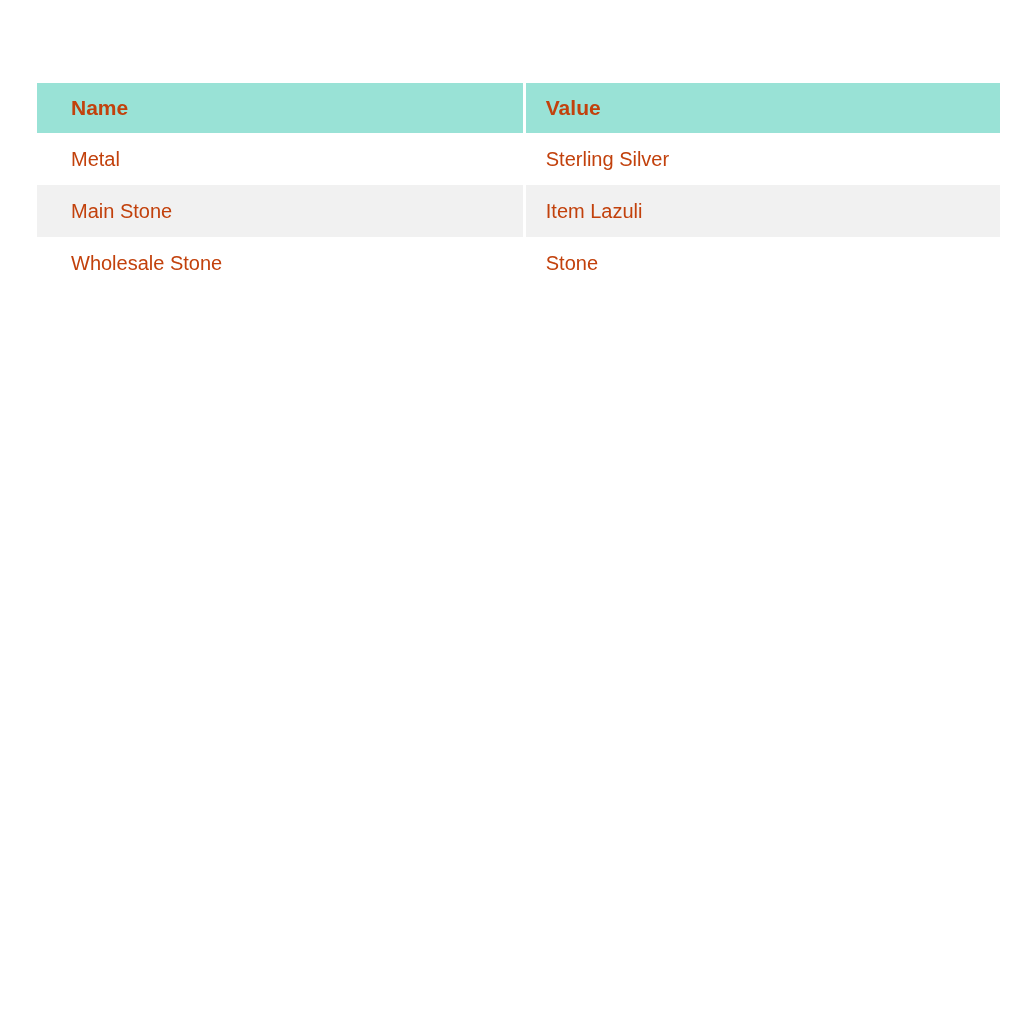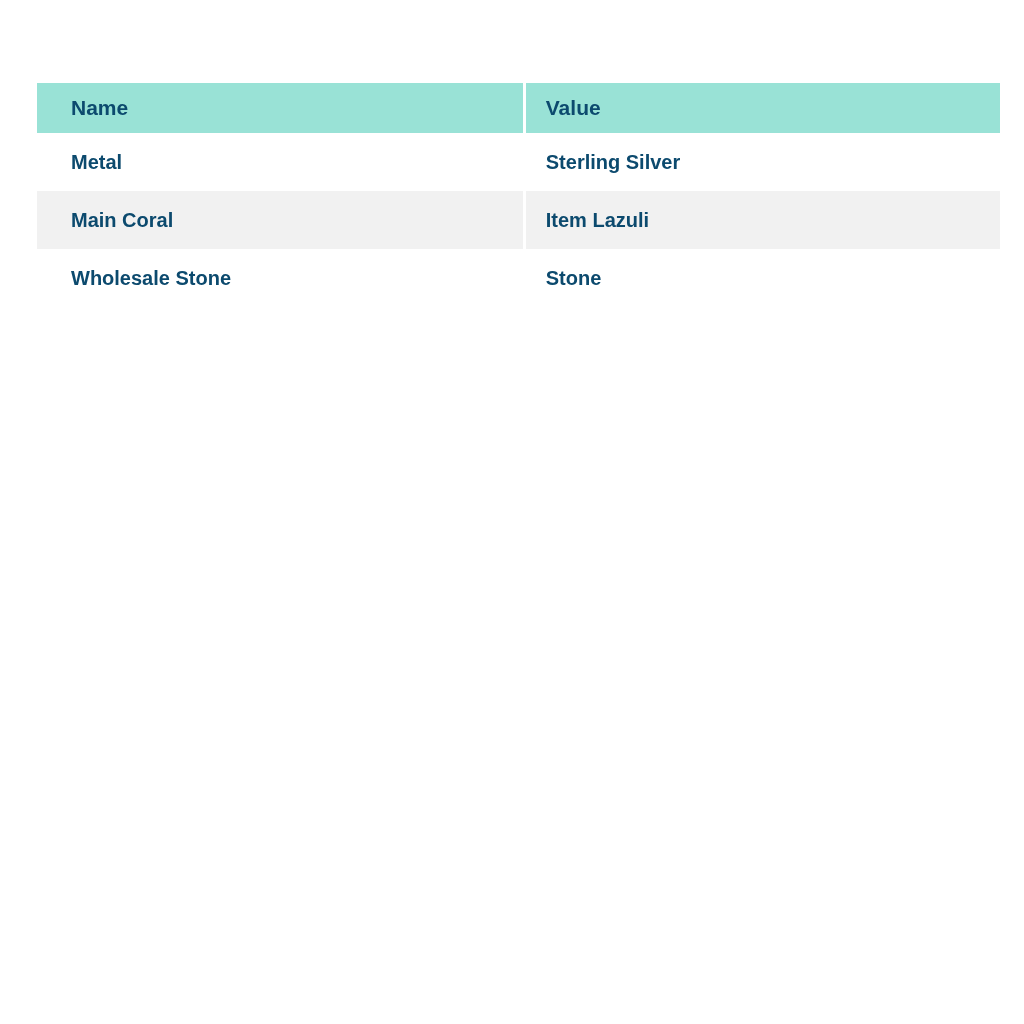--- a/index.html
+++ b/index.html
@@ -20,35 +20,35 @@
     width: 100%;
     border-collapse: collapse;
     table-layout: fixed;
   }
   table.attr-table col.col-name  { width: 50.6%; }
   table.attr-table col.col-value { width: 49.4%; }
   table.attr-table th, table.attr-table td {
     padding: 0;
     margin: 0;
     font-size: 20px;
-    color: #0c4a6e;
+    color: #c2410c;
     text-align: left;
     vertical-align: middle;
     white-space: nowrap;
     overflow: hidden;
   }
   table.attr-table thead th {
     height: 50px;
     background: #99e2d6;
     font-weight: bold;
     font-size: 21px;
   }
   table.attr-table tbody td {
-    height: 58px;
-    font-weight: bold;
+    height: 52px;
+    font-weight: normal;
   }
   table.attr-table th:first-child,
   table.attr-table td:first-child {
     padding-left: 34px;
     border-right: 3px solid #ffffff;
   }
   table.attr-table th:last-child,
   table.attr-table td:last-child {
     padding-left: 20px;
   }
@@ -72,21 +72,21 @@
     </thead>
     <tbody>
 
         <tr>
           <td>Metal</td>
           <td>Sterling Silver</td>
         </tr>
 
 
         <tr>
-          <td>Main Coral</td>
+          <td>Main Stone</td>
           <td>Item Lazuli</td>
         </tr>
 
         <tr>
           <td>Wholesale Stone</td>
           <td>Stone</td>
         </tr>
 
 
 

